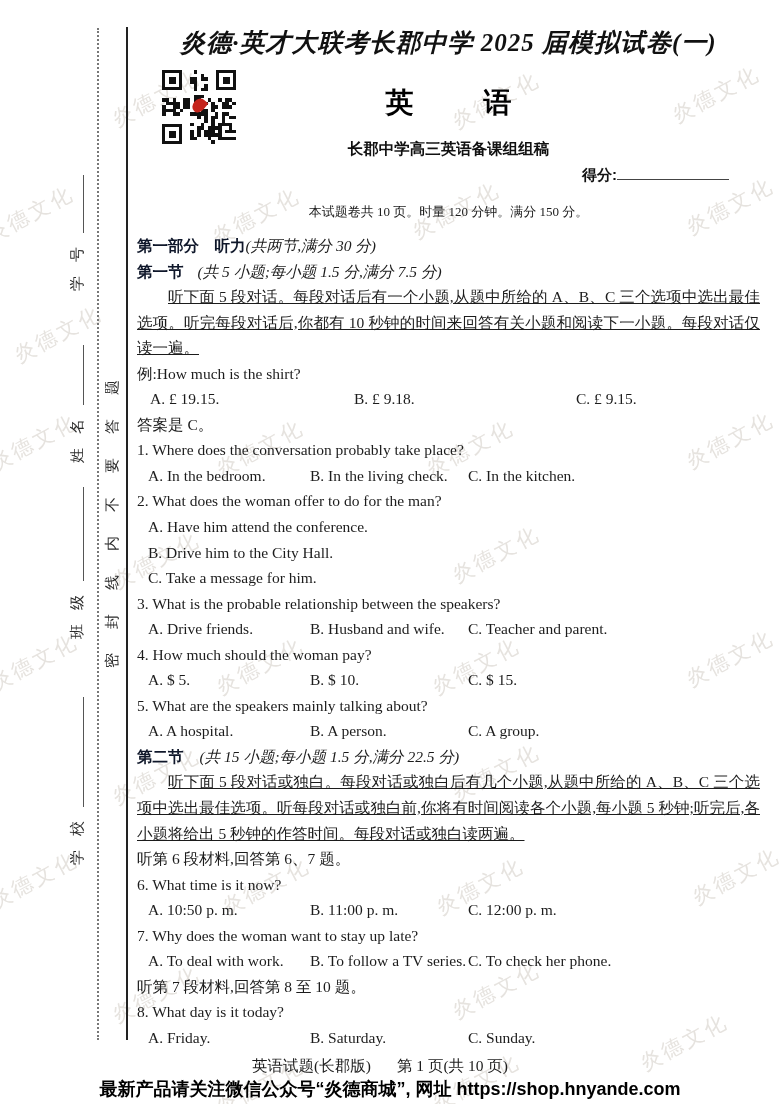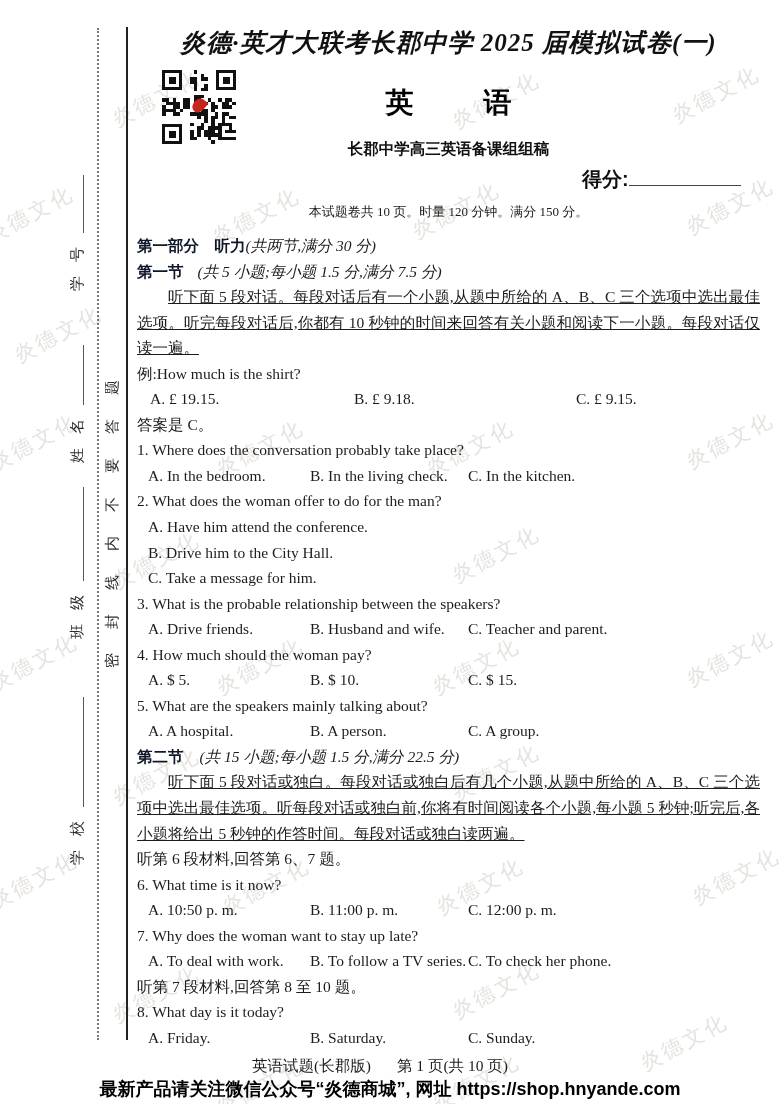--- a/index.html
+++ b/index.html
@@ -91,21 +91,21 @@
   .subtitle {
     position: absolute; left: 137px; top: 139px; width: 623px;
     text-align: center;
     font-family: "Liberation Sans", sans-serif;
     font-weight: bold; font-size: 15.5px; color: #111;
     z-index: 3;
   }
   .score {
     position: absolute; left: 582px; top: 166px;
     font-family: "Liberation Sans", sans-serif;
-    font-weight: bold; font-size: 20px; color: #111;
+    font-weight: bold; font-size: 15px; color: #111;
     white-space: nowrap; z-index: 3;
   }
   .score-line { display: inline-block; width: 112px; border-bottom: 1.6px solid #444; height: 14px; }
   .paper-info {
     position: absolute; left: 137px; top: 203px; width: 623px;
     text-align: center; font-size: 13px; z-index: 3; font-family: Liberation Serif, serif;
   }
 
   
   .content {

